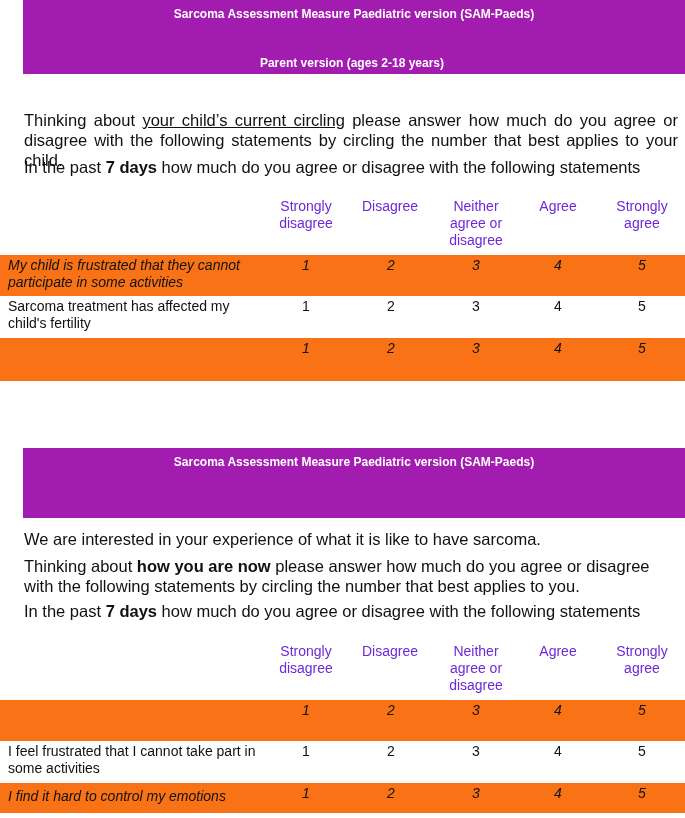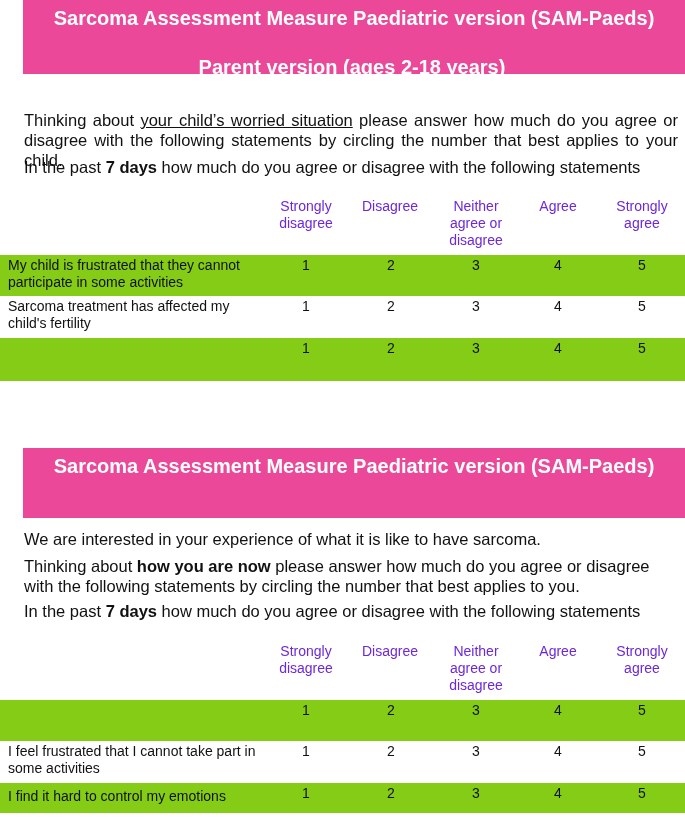--- a/index.html
+++ b/index.html
@@ -1,40 +1,40 @@
 <!DOCTYPE html>
 <html><head>
 <meta charset="utf-8">
 <style>
   html, body { margin:0; padding:0; background:#fff; }
   body { width:685px; height:818px; position:relative; overflow:hidden;
          font-family:"Liberation Sans", sans-serif; color:#111; }
-  .banner { position:absolute; left:23px; width:662px; background:#ec4899; color:#fff;
-            font-weight:bold; font-size:20px; text-align:center; }
+  .banner { position:absolute; left:23px; width:662px; background:#a21caf; color:#fff;
+            font-weight:bold; font-size:12px; text-align:center; }
   .banner .l1 { position:absolute; left:0; right:0; }
   .banner .l2 { position:absolute; left:0; right:4px;margin-top:15px; }
   .para { position:absolute; left:24px; width:654px; font-size:16.5px; line-height:20px; }
   .just { text-align:justify; text-align-last:auto; }
   u { text-decoration:underline; }
   .hdr { position:absolute; font-size:14px; line-height:17px; text-align:center; color:#6d28d9; }
   .row { position:absolute; left:0; width:685px; }
-  .row.gray { background:#84cc16; }
+  .row.gray { background:#f97316;font-style:italic; }
   .row .item { position:absolute; left:8px; width:262px; font-size:14px; line-height:17px; top:2px; }
   .row .num { position:absolute; top:2px; font-size:14px; line-height:17px; width:40px; text-align:center; }
 </style>
 </head>
 <body>
 
 <div class="banner" style="top:0;height:74px;">
   <div class="l1" style="top:7px;">Sarcoma Assessment Measure Paediatric version (SAM-Paeds)</div>
   <div class="l2" style="top:41px;">Parent version (ages 2-18 years)</div>
 </div>
 
 <div class="para just" style="top:110px;">
-  <span>Thinking about </span><u>your child’s worried situation</u><span> please answer how much do you agree or disagree with the following statements by circling the number that best applies to your child.</span>
+  <span>Thinking about </span><u>your child’s current circling</u><span> please answer how much do you agree or disagree with the following statements by circling the number that best applies to your child.</span>
 </div>
 <div class="para" style="top:157px;">
   <span>In the past </span><b>7 days</b><span> how much do you agree or disagree with the following statements</span>
 </div>
 
 <div>
   <div class="hdr" style="left:271px;top:198px;width:70px;">Strongly disagree</div>
   <div class="hdr" style="left:355px;top:198px;width:70px;">Disagree</div>
   <div class="hdr" style="left:440px;top:198px;width:72px;">Neither agree or disagree</div>
   <div class="hdr" style="left:525px;top:198px;width:66px;">Agree</div>

